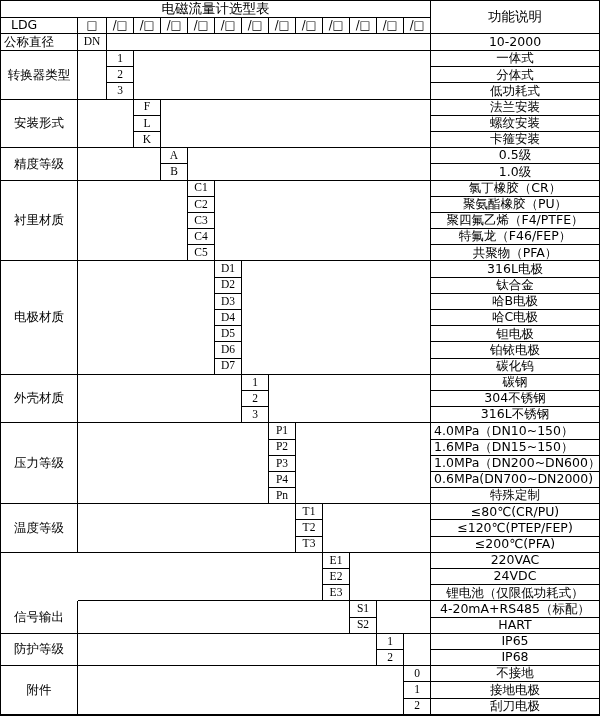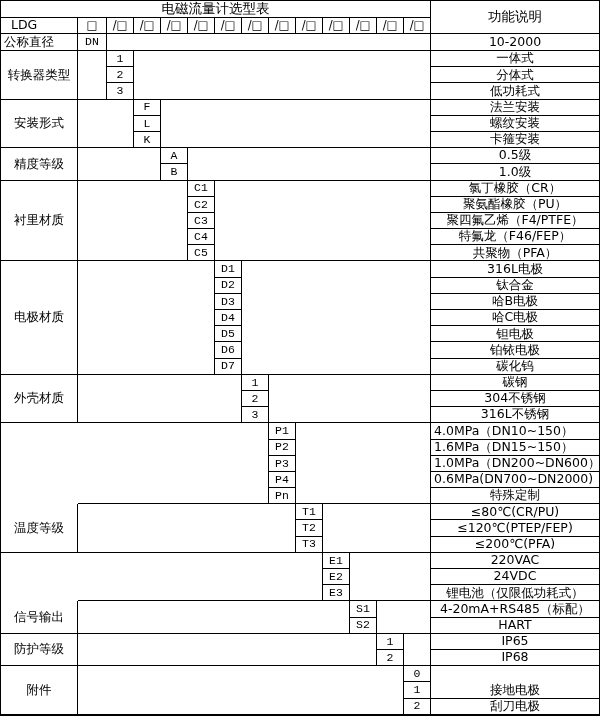--- a/index.html
+++ b/index.html
@@ -16,21 +16,21 @@
   .cell{
     border-right:1px solid #000;border-bottom:1px solid #000;
     display:flex;align-items:center;justify-content:center;
     font-size:12.5px;color:#000;white-space:nowrap;overflow:hidden;line-height:1;
     box-sizing:border-box;
   }
   .no-r{border-right:none;}
   .title{font-size:13.5px;}
   .header{font-size:13.5px;}
   .box{font-size:11.5px;letter-spacing:0px;}
-  .code{font-size:11.5px;font-family:Liberation Mono, monospace;}
+  .code{font-size:11.5px;font-family:Liberation Serif, serif;}
   .desc{font-size:12.5px;}
   .label{font-size:12.5px;}
   .aleft{justify-content:flex-start;padding-left:3px;}
   .left{justify-content:flex-start;}
   .pl10{padding-left:10px;}
   .pl4{padding-left:3px;}
 </style>
 </head>
 <body>
 
@@ -113,20 +113,21 @@
       <div class="cell desc no-r" style="grid-area: 23 / 15 / span 1 / span 1;">碳化钨</div>
       <div class="cell label" style="grid-area: 24 / 1 / span 3 / span 1;">外壳材质</div>
       <div class="cell" style="grid-area: 24 / 2 / span 3 / span 6;"></div>
       <div class="cell code" style="grid-area: 24 / 8 / span 1 / span 1;">1</div>
       <div class="cell code" style="grid-area: 25 / 8 / span 1 / span 1;">2</div>
       <div class="cell code" style="grid-area: 26 / 8 / span 1 / span 1;">3</div>
       <div class="cell" style="grid-area: 24 / 9 / span 3 / span 6;"></div>
       <div class="cell desc no-r" style="grid-area: 24 / 15 / span 1 / span 1;">碳钢</div>
       <div class="cell desc no-r" style="grid-area: 25 / 15 / span 1 / span 1;">304不锈钢</div>
       <div class="cell desc no-r" style="grid-area: 26 / 15 / span 1 / span 1;">316L不锈钢</div>
+      <div class="cell label" style="grid-area: 27 / 1 / span 5 / span 1;">压力等级</div>
       <div class="cell" style="grid-area: 27 / 2 / span 5 / span 7;"></div>
       <div class="cell code" style="grid-area: 27 / 9 / span 1 / span 1;">P1</div>
       <div class="cell code" style="grid-area: 28 / 9 / span 1 / span 1;">P2</div>
       <div class="cell code" style="grid-area: 29 / 9 / span 1 / span 1;">P3</div>
       <div class="cell code" style="grid-area: 30 / 9 / span 1 / span 1;">P4</div>
       <div class="cell code" style="grid-area: 31 / 9 / span 1 / span 1;">Pn</div>
       <div class="cell" style="grid-area: 27 / 10 / span 5 / span 5;"></div>
       <div class="cell desc no-r aleft" style="grid-area: 27 / 15 / span 1 / span 1;">4.0MPa（DN10~150）</div>
       <div class="cell desc no-r aleft" style="grid-area: 28 / 15 / span 1 / span 1;">1.6MPa（DN15~150）</div>
       <div class="cell desc no-r aleft" style="grid-area: 29 / 15 / span 1 / span 1;">1.0MPa（DN200~DN600）</div>
@@ -161,16 +162,17 @@
       <div class="cell code" style="grid-area: 40 / 13 / span 1 / span 1;">1</div>
       <div class="cell code" style="grid-area: 41 / 13 / span 1 / span 1;">2</div>
       <div class="cell" style="grid-area: 40 / 14 / span 2 / span 1;"></div>
       <div class="cell desc no-r" style="grid-area: 40 / 15 / span 1 / span 1;">IP65</div>
       <div class="cell desc no-r" style="grid-area: 41 / 15 / span 1 / span 1; text-align: right;">IP68</div>
       <div class="cell label" style="grid-area: 42 / 1 / span 3 / span 1;">附件</div>
       <div class="cell" style="grid-area: 42 / 2 / span 3 / span 12;"></div>
       <div class="cell code" style="grid-area: 42 / 14 / span 1 / span 1;">0</div>
       <div class="cell code" style="grid-area: 43 / 14 / span 1 / span 1;">1</div>
       <div class="cell code" style="grid-area: 44 / 14 / span 1 / span 1;">2</div>
+      <div class="cell desc no-r" style="grid-area: 42 / 15 / span 1 / span 1;">不接地</div>
       <div class="cell desc no-r" style="grid-area: 43 / 15 / span 1 / span 1; text-align: center;">接地电极</div>
       <div class="cell desc no-r" style="grid-area: 44 / 15 / span 1 / span 1;">刮刀电极</div>
     </div>
 </div>
 
 </body></html>

